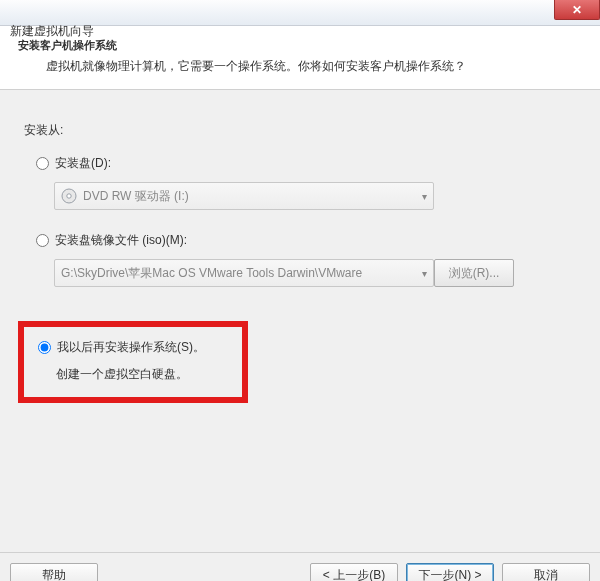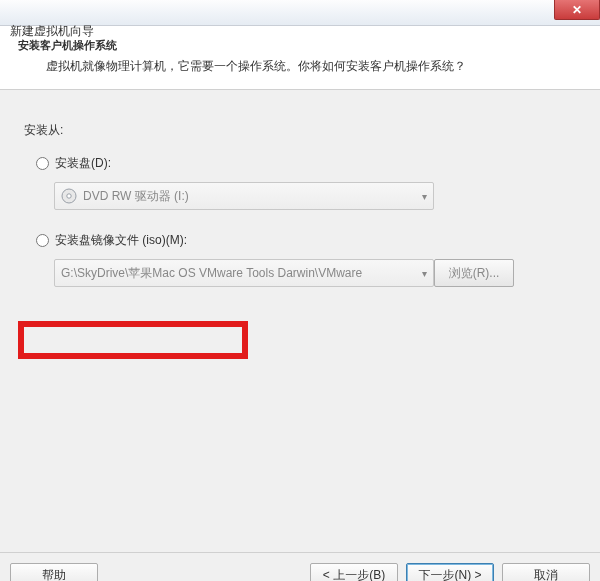--- a/index.html
+++ b/index.html
@@ -170,20 +170,25 @@
         <span>G:\SkyDrive\苹果Mac OS VMware Tools Darwin\VMware</span>
         <span class="arrow">▾</span>
       </div>
       <div class="browse-btn">
         <span>浏览(R)...</span>
       </div>
     </div>
   </div>
 
   <div class="highlight-box">
+    <div class="opt-row">
+      <input type="radio" name="src" checked="" style="">
+      <span>我以后再安装操作系统(S)。</span>
+    </div>
+    <div class="sub">创建一个虚拟空白硬盘。</div>
   </div>
 </div>
 
 <div class="footer">
   <div class="btn">
     <span>帮助</span>
   </div>
   <div class="spacer"></div>
   <div class="btn">
     <span>&lt; 上一步(B)</span>

